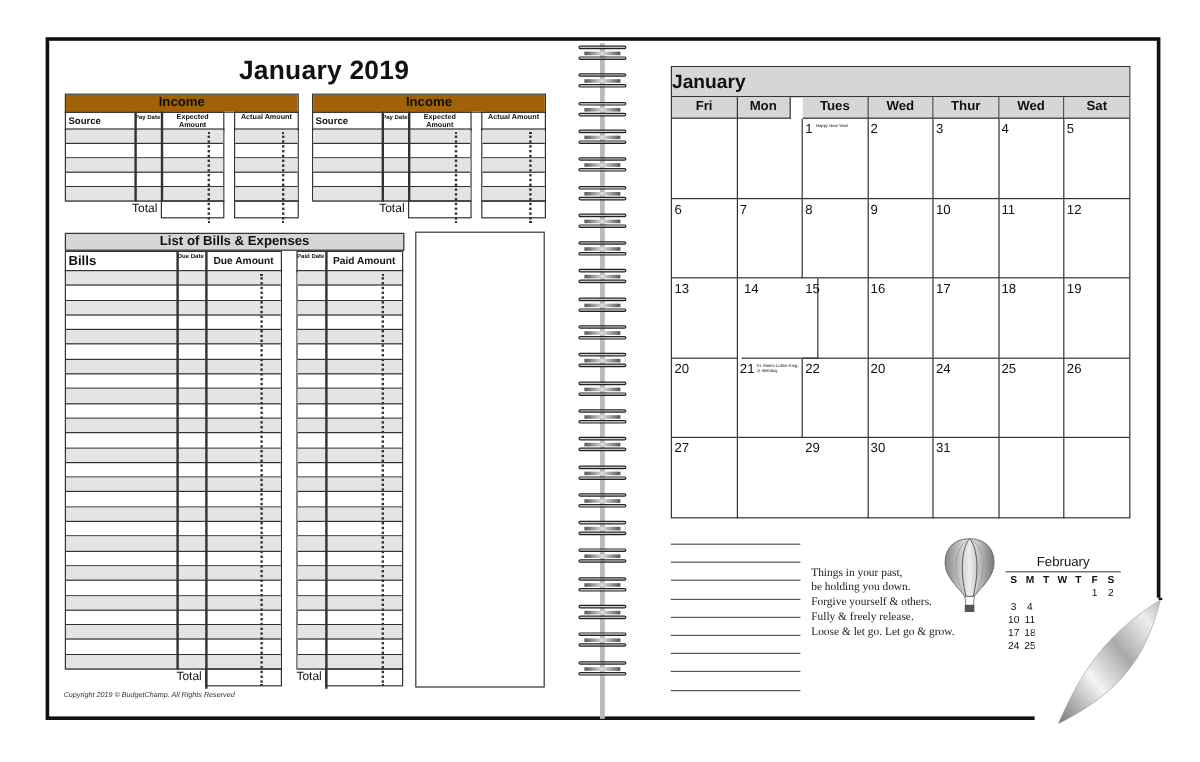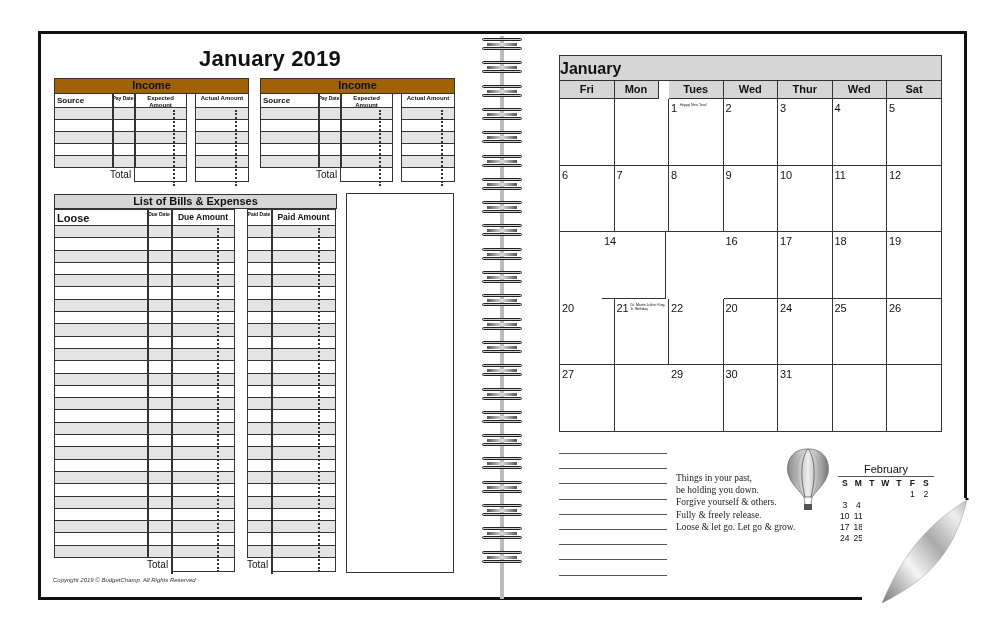--- a/index.html
+++ b/index.html
@@ -125,21 +125,21 @@
       <div class="total-box" style="left:80px;top:89px;width:53px;"></div>
       <div class="total-box" style="left:141px;top:89px;width:54px;"></div>
       <div class="total-label" style="left:56px;top:91px;">Total</div>
     </div>
   </div>
 
 <div class="bills-head">List of Bills &amp; Expenses</div>
 <div id="bills-container">
     <div class="income" style="left:54px;top:209px;width:181px;height:349.1px;"></div>
     <div class="income" style="left:247px;top:209px;width:89px;height:349.1px;"></div>
-    <div class="col-head source" style="left:57px;top:213px;font-size:11px;line-height:11px;">Loose</div>
+    <div class="col-head source" style="left:57px;top:213px;font-size:11px;line-height:11px;">Bills</div>
     <div class="col-head" style="left:147px;top:211px;width:24px;font-size:5px;line-height:6px;">Due Date</div>
     <div class="col-head" style="left:171px;top:213px;width:64px;font-size:8.5px;line-height:9px;">Due Amount</div>
     <div class="col-head" style="left:247px;top:211px;width:24px;font-size:5px;line-height:6px;">Paid Date</div>
     <div class="col-head" style="left:271px;top:213px;width:65px;font-size:8.5px;line-height:9px;">Paid Amount</div>
     <div style="position:absolute;left:54px;top:225px;width:181px;height:1.5px;background:#333;"></div>
     <div style="position:absolute;left:247px;top:225px;width:89px;height:1.5px;background:#333;"></div>
     <div class="grid-row shade" style="left:55px;top:226px;width:179px;height:12.3px;"></div>
     <div class="grid-row shade" style="left:248px;top:226px;width:87px;height:12.3px;"></div>
     <div class="grid-row" style="left:55px;top:238.3px;width:179px;height:12.3px;"></div>
     <div class="grid-row" style="left:248px;top:238.3px;width:87px;height:12.3px;"></div>
@@ -368,22 +368,28 @@
     </div>
     <div class="cal-cell" style="left:218px;top:109.6px;width:54.5px;height:66.6px;">
       <span class="cal-num">10</span>
     </div>
     <div class="cal-cell" style="left:272.5px;top:109.6px;width:54.5px;height:66.6px;">
       <span class="cal-num">11</span>
     </div>
     <div class="cal-cell" style="left:327px;top:109.6px;width:54px;height:66.6px;border-right:none;">
       <span class="cal-num">12</span>
     </div>
-    <div class="cal-cell" style="left:42px;top:176.2px;width:64px;height:66.6px;">
+    <div class="cal-cell" style="left:0px;top:176.2px;width:54.5px;height:66.6px;">
+      <span class="cal-num">13</span>
+    </div>
+    <div class="cal-cell" style="left:58px;top:176.2px;width:64px;height:66.6px;">
       <span class="cal-num">14</span>
+    </div>
+    <div class="cal-cell" style="left:109px;top:176.2px;width:54.5px;height:66.6px;">
+      <span class="cal-num">15</span>
     </div>
     <div class="cal-cell" style="left:163.5px;top:176.2px;width:54.5px;height:66.6px;">
       <span class="cal-num">16</span>
     </div>
     <div class="cal-cell" style="left:218px;top:176.2px;width:54.5px;height:66.6px;">
       <span class="cal-num">17</span>
     </div>
     <div class="cal-cell" style="left:272.5px;top:176.2px;width:54.5px;height:66.6px;">
       <span class="cal-num">18</span>
     </div>

